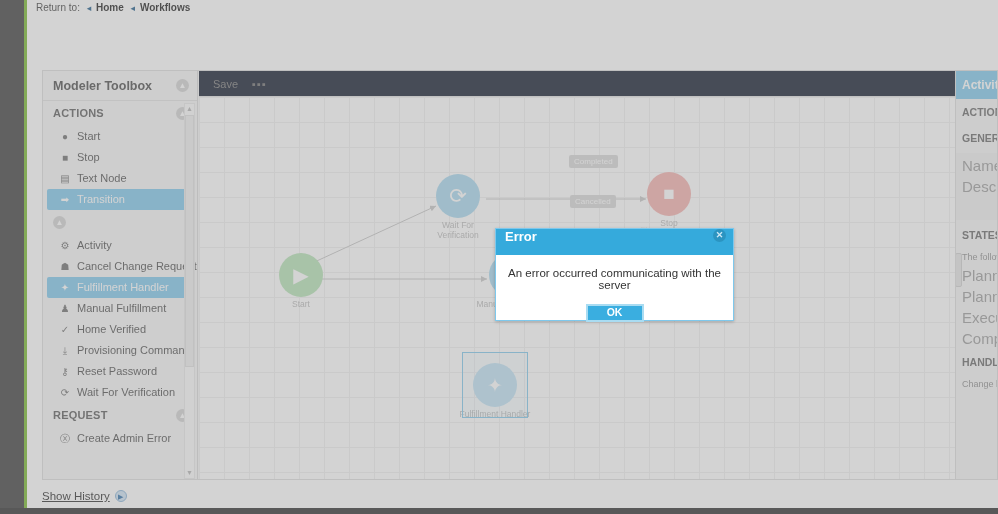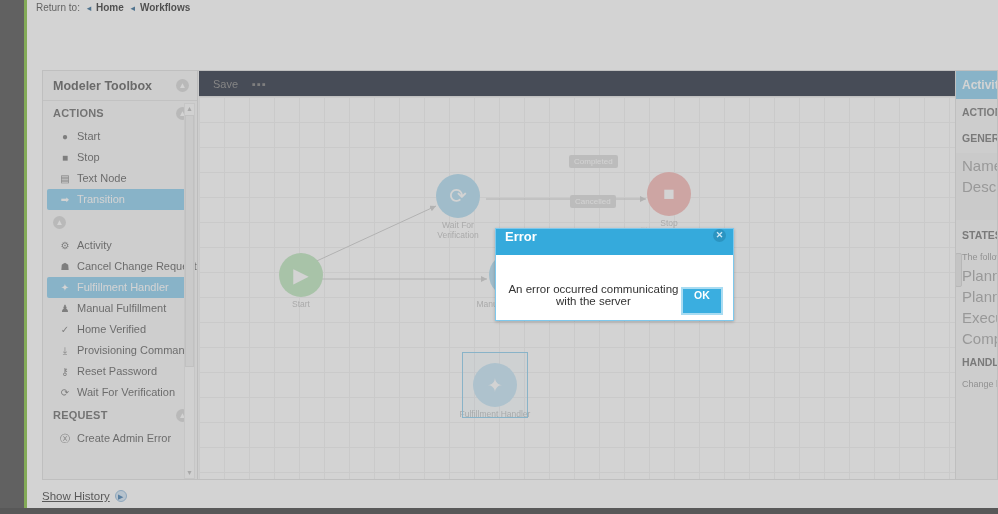--- a/index.html
+++ b/index.html
@@ -216,21 +216,21 @@
     font-size: 13px; font-weight: bold;
   }
   .dlg-close {
     width: 13px; height: 13px; border-radius: 50%;
     background: #2b94c1; color: #cfe9f7;
     font-size: 9px; line-height: 13px; text-align: center;
     cursor: pointer;
   }
   .dlg-body {
     height: 67px; padding: 12px 10px 0;
-    display: flex; flex-direction: row; align-items: center;
+    display: flex; flex-direction: column; align-items: center;
   }
   .dlg-msg { font-size: 11.5px; color: #333; text-align: center; }
   .dlg-ok {
     margin-top: 13px;
     width: 58px; height: 28px;
     background: #3aaee0; color: #fff;
     border: 2px solid #a9dcf2;
     font-size: 10.5px; font-weight: bold;
     line-height: 13px; text-align: center;
     cursor: pointer;

